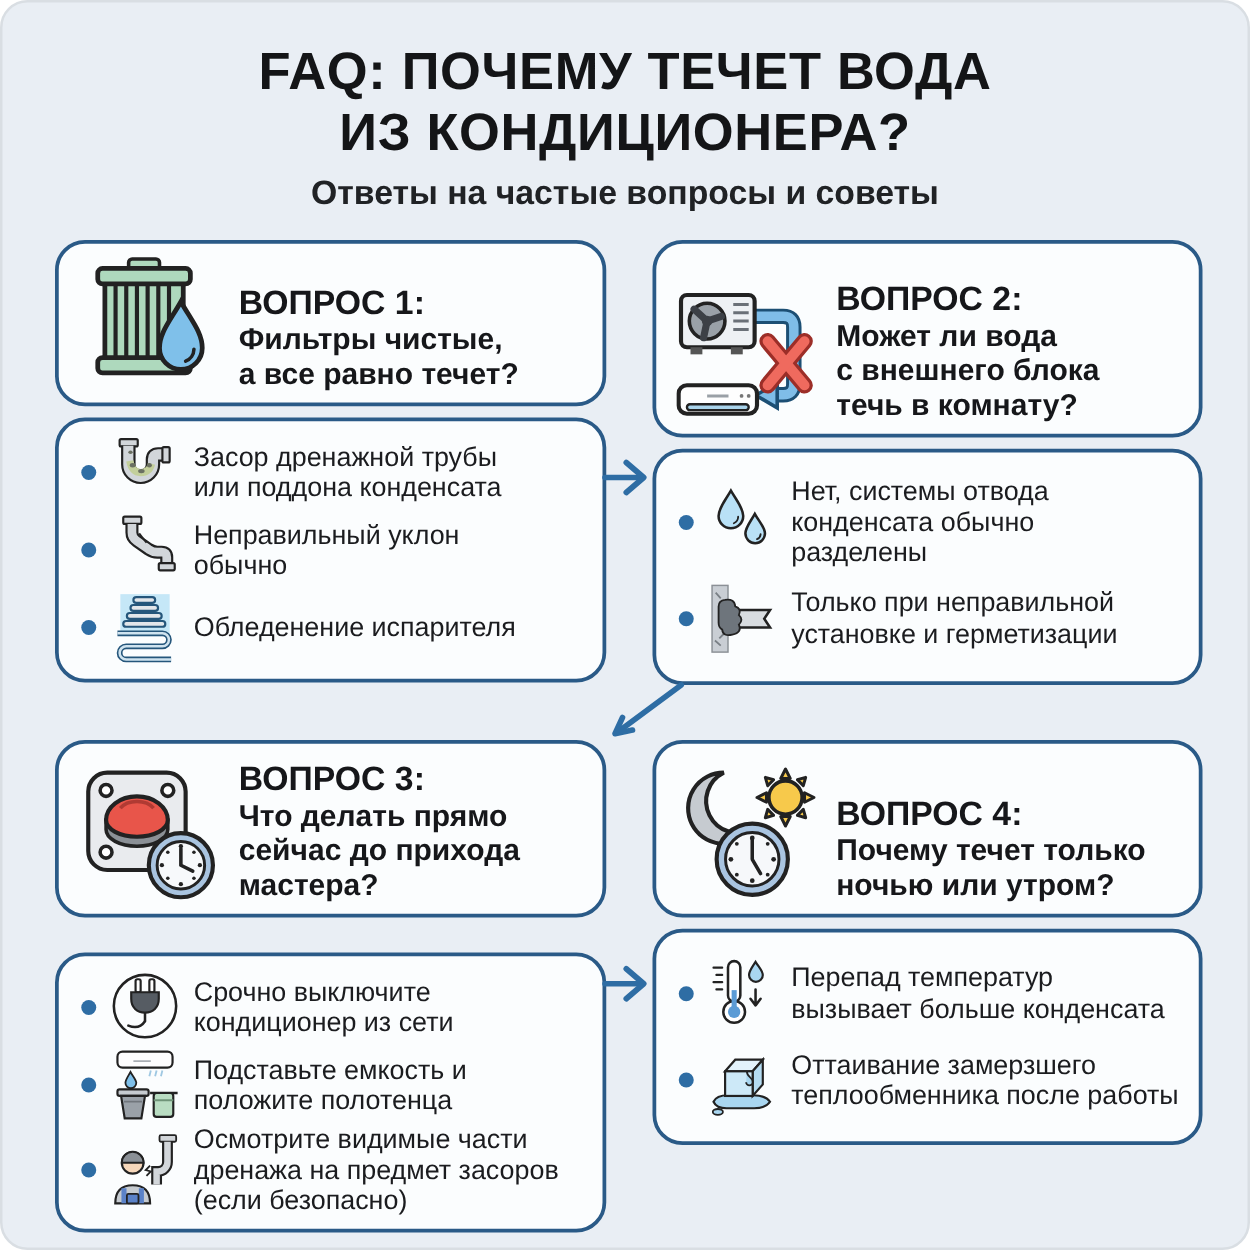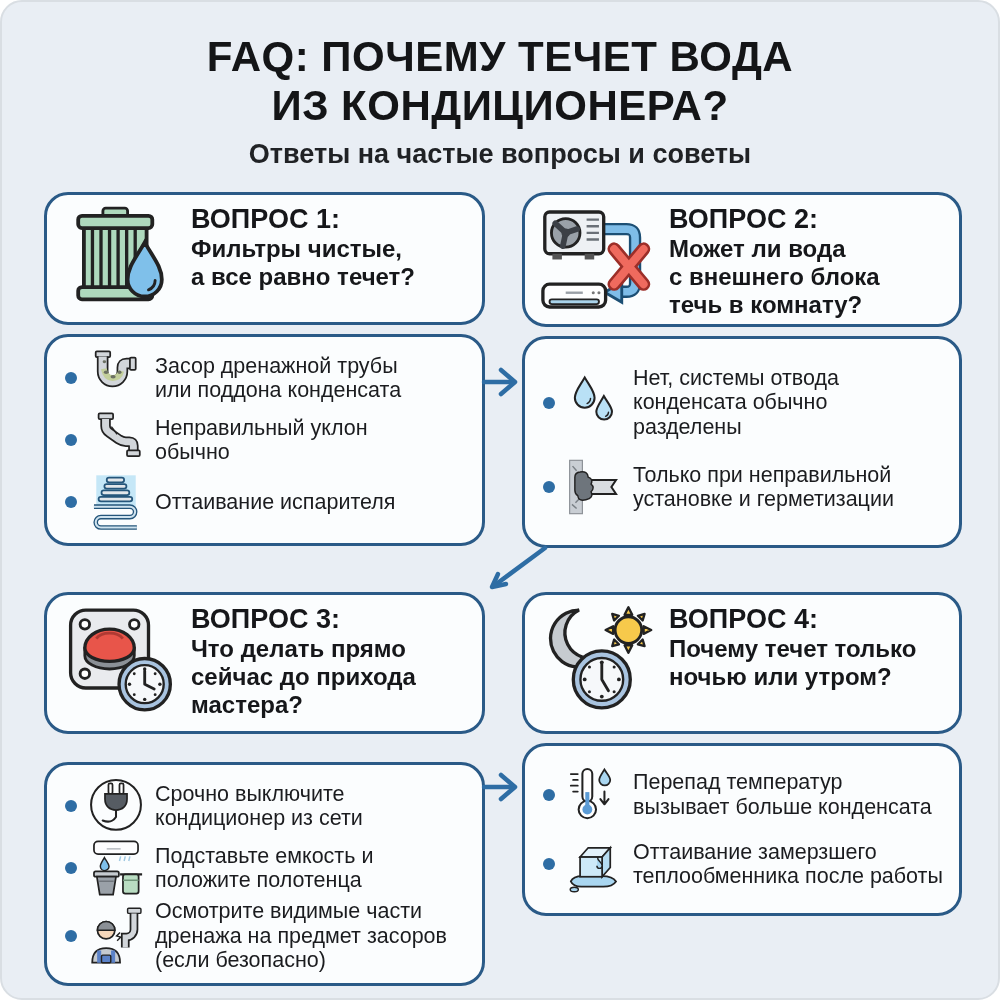--- a/index.html
+++ b/index.html
@@ -17,22 +17,22 @@
 
   .card { position:absolute; display:flex; flex-direction:column; gap:9px; }
   .card-1 { left:42px;  top:190px; width:441px; height:350px; }
   .card-2 { left:520px; top:190px; width:440px; height:356px; }
   .card-3 { left:42px;  top:590px; width:441px; height:366px;gap:28px; }
   .card-4 { left:520px; top:590px; width:440px; height:324px; }
 
   .qbox, .abox {
     background:#fbfdfe; border:3.5px solid #2a5a87; border-radius:24px;
   }
-  .qbox { display:flex; align-items:flex-start; gap:14px; padding:8px 14px 8px 16px; flex:none; }
-  .card-1 .qbox { height:133px; } .card-2 .qbox { height:135px; }
+  .qbox { display:flex; align-items:flex-end; gap:14px; padding:8px 14px 8px 16px; flex:none; }
+  .card-1 .qbox { height:133px; } .card-2 .qbox { height:158px; }
   .card-3 .qbox { height:142px; } .card-4 .qbox { height:142px; }
   .abox { flex:1; display:flex; flex-direction:column; justify-content:space-evenly; padding:10px 12px 10px 18px; }
 
   .q-icon { width:114px; height:112px; flex:none; }
   .q-icon svg { width:100%; height:100%; }
   .q-text { color:#16171a; }
   .q-label { font-size:27px; font-weight:800; line-height:1.2; }
   .q-question { font-size:24px; font-weight:700; line-height:1.16; white-space:pre-line; }
 
   .item { display:flex; align-items:center; gap:10px; }
@@ -121,21 +121,21 @@
             <g fill="#e2e6ea" stroke="#25567b" stroke-width="3">
               <rect x="34" y="8" width="30" height="8" rx="4"></rect>
               <rect x="30" y="19" width="38" height="8" rx="4"></rect>
               <rect x="25" y="30" width="48" height="8" rx="4"></rect>
               <rect x="20" y="41" width="58" height="8" rx="4"></rect>
             </g>
             <path d="M12 58 h62 a9 9 0 0 1 0 18 h-50 a9 9 0 0 0 0 18 h62" fill="none" stroke="#25567b" stroke-width="8"></path>
             <path d="M12 58 h62 a9 9 0 0 1 0 18 h-50 a9 9 0 0 0 0 18 h62" fill="none" stroke="#cfe3ef" stroke-width="3.5"></path>
           </svg>
         </span>
-        <span class="item-text">Оттаивание испарителя</span>
+        <span class="item-text">Обледенение испарителя</span>
       </div>
     </div>
   </div>
 
   <div class="card card-2">
     <div class="qbox">
       <span class="q-icon">
         <svg viewBox="0 0 120 115">
           <path d="M66 26 h24 q9 0 9 9 v48 q0 9 -9 9 h-6" fill="none" stroke="#1c4f74" stroke-width="13"></path>
           <path d="M66 26 h24 q9 0 9 9 v48 q0 9 -9 9 h-6" fill="none" stroke="#7fbde8" stroke-width="8"></path>

